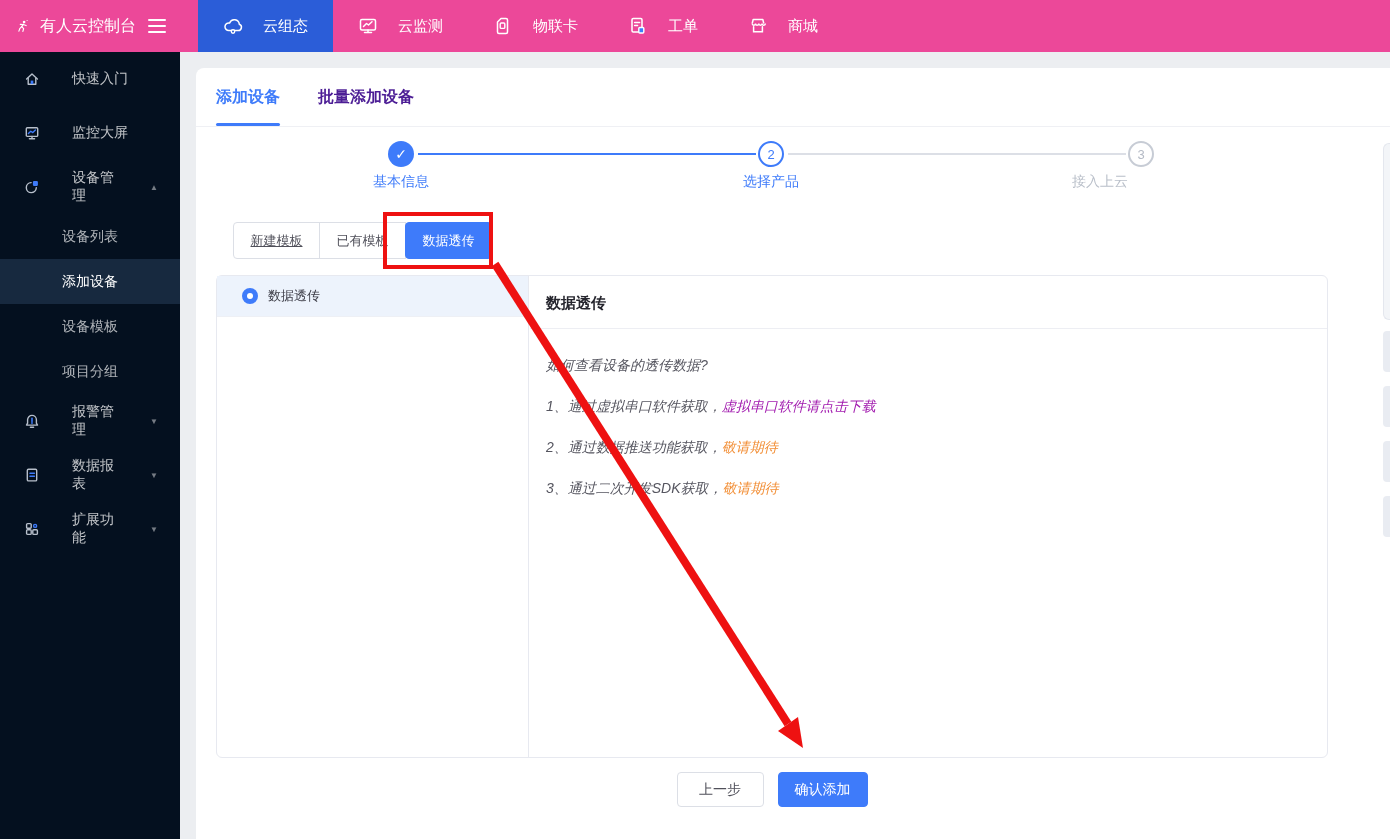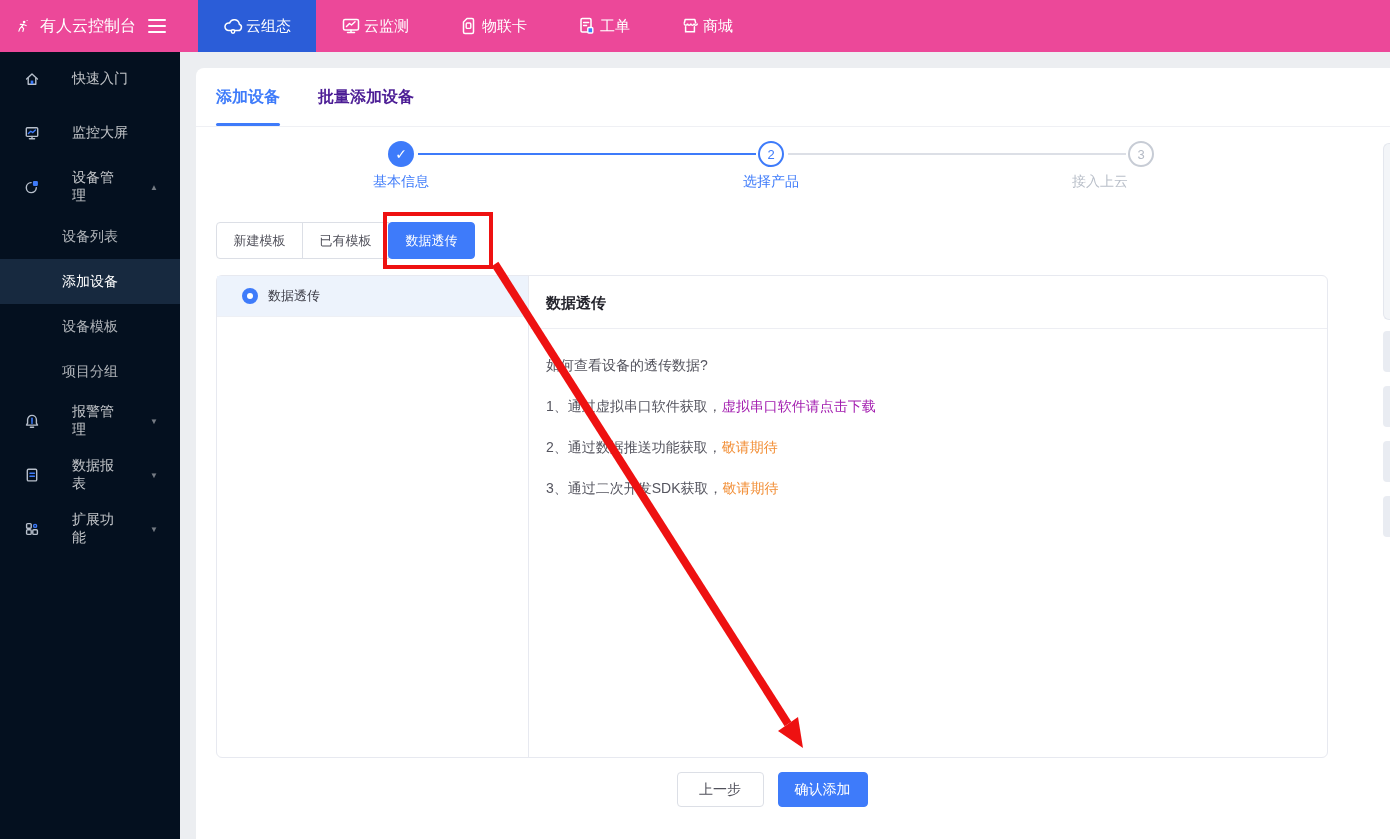--- a/index.html
+++ b/index.html
@@ -6,21 +6,21 @@
   html,body { width:1390px; height:839px; overflow:hidden; font-family:"Liberation Sans","DejaVu Sans",sans-serif; }
   .app { position:relative; width:1390px; height:839px; background:#ECEEF1; }
 
   
   .header { position:absolute; left:0; top:0; width:1390px; height:52px; background:#ec4899; z-index:10; }
   .brand { position:absolute; left:0; top:0; width:180px; height:52px; display:flex; align-items:center; padding:0 14px 0 16px; gap:10px; }
   .brand-title { color:#fff; font-size:16px; white-space:nowrap; }
   .burger { margin-left:2px; display:flex; flex-direction:column; gap:3.5px; cursor:pointer; }
   .burger i { display:block; width:18px; height:2.4px; background:#fff; border-radius:1px; }
   .topnav { position:absolute; left:198px; top:0; height:52px; display:flex; }
-  .nav-item { height:52px; padding:0 25px; display:flex; align-items:center; gap:3px; color:#fff; font-size:15px; cursor:pointer; }
+  .nav-item { height:52px; padding:0 25px; display:flex; align-items:center; gap:20px; color:#fff; font-size:15px; cursor:pointer; }
   .nav-item.active { background:#2B5DD8; }
   .nav-item svg { display:block; }
 
   
   .sidebar { position:absolute; left:0; top:52px; width:180px; height:787px; background:#04101F; z-index:9; }
   .side-item { height:54px; display:flex; align-items:center; padding:0 22px 0 24px; gap:32px; color:rgba(255,255,255,0.75); font-size:14px; cursor:pointer; }
   .side-item .caret { margin-left:auto; font-size:8px; color:rgba(255,255,255,0.45); }
   .sub-item { height:45px; display:flex; align-items:center; justify-content:center; color:rgba(255,255,255,0.68); font-size:14px; cursor:pointer;text-align:right; }
   .sub-item.active { background:#17293F; color:#ffffff; }
   .side-icon { width:16px; height:16px; flex:0 0 16px; }
@@ -43,33 +43,33 @@
   .step-circle.done { background:#3E7BFA; color:#fff; font-size:14px; }
   .step-circle.current { background:#fff; border:2px solid #3E7BFA; color:#3E7BFA; }
   .step-circle.pending { background:#fff; border:2px solid #C7CCD5; color:#B4BAC5; }
   .step-label { position:absolute; top:46px; width:120px; text-align:center; font-size:14px; }
   .step-label.done, .step-label.current { color:#3E7BFA; }
   .step-label.pending { color:#B9BFC9; }
 
   
   .seg-group { position:absolute; left:20px; top:154px; display:flex; z-index:5; }
   .seg-btn { width:87px; height:37px; line-height:35px; text-align:center; background:#fff; border:1px solid #DCDFE6; color:#50505A; font-size:13px; margin-left:-1px; cursor:pointer; }
-  .seg-btn.first { border-radius:4px 0 0 4px; margin-left:0; }
+  .seg-btn.first { border-radius:4px 0 0 4px; margin-left:17px;text-decoration:underline; }
   .seg-btn.active { background:#3E7BFA; border-color:#3E7BFA; color:#fff; border-radius:4px; }
 
   
   .panel { position:absolute; left:20px; top:207px; width:1112px; height:483px; border:1px solid #E7E9F0; border-radius:6px; }
   .panel-left { position:absolute; left:0; top:0; bottom:0; width:312px; border-right:1px solid #E7E9F0; }
   .list-row { height:41px; display:flex; align-items:center; gap:10px; padding-left:25px; font-size:13px; color:#3C3C46; cursor:pointer; }
   .list-row.selected { background:#EDF3FC; border-bottom:1px solid #EEF0F5; }
   .radio-dot { width:16px; height:16px; border-radius:50%; background:#3E7BFA; position:relative; flex:0 0 16px; }
   .radio-dot::after { content:""; position:absolute; left:5px; top:5px; width:6px; height:6px; border-radius:50%; background:#fff; }
   .panel-right { position:absolute; left:313px; right:0; top:0; bottom:0; }
   .detail-title { height:53px; line-height:53px; padding-left:16px; font-size:15px; font-weight:bold; color:#26262E; border-bottom:1px solid #EDEEF3; }
-  .detail-body { padding:28px 16px 0 16px; font-size:14px; color:#55555F; }
+  .detail-body { padding:28px 16px 0 16px; font-size:14px; color:#55555F;font-style:italic; }
   .detail-q { margin-bottom:23px; }
   .detail-line { margin-bottom:23px; }
   .link-dl { color:#a21caf; cursor:pointer;text-align:center; }
   .tag-pending { color:#F28E35; }
 
   
   .footer-btns { position:absolute; left:20px; top:704px; width:1112px; display:flex; justify-content:center; gap:14px; }
   .btn { height:35px; font-size:14px; border-radius:4px; cursor:pointer; font-family:inherit; }
   .btn-prev { width:87px; background:#fff; border:1px solid #DCDFE6; color:#50505A; }
   .btn-confirm { width:90px; background:#3E7BFA; border:1px solid #3E7BFA; color:#fff; }

